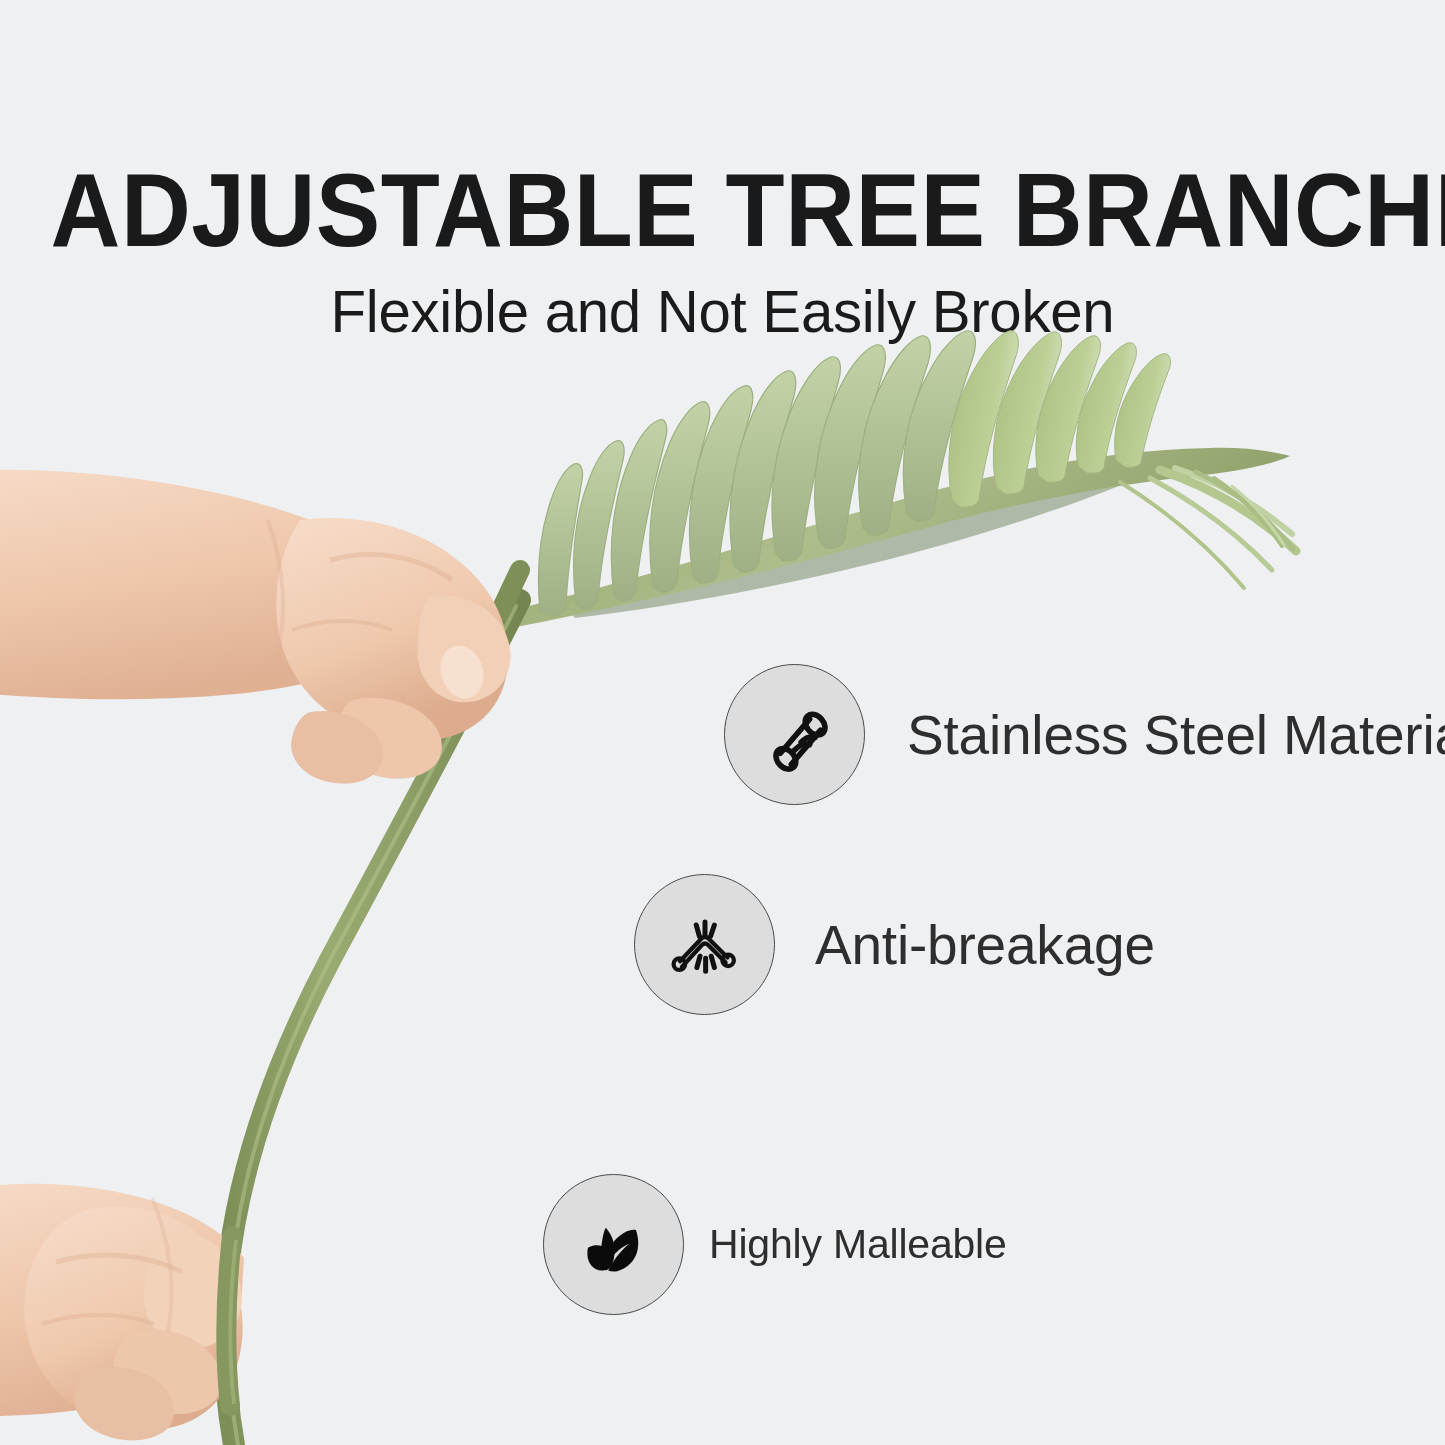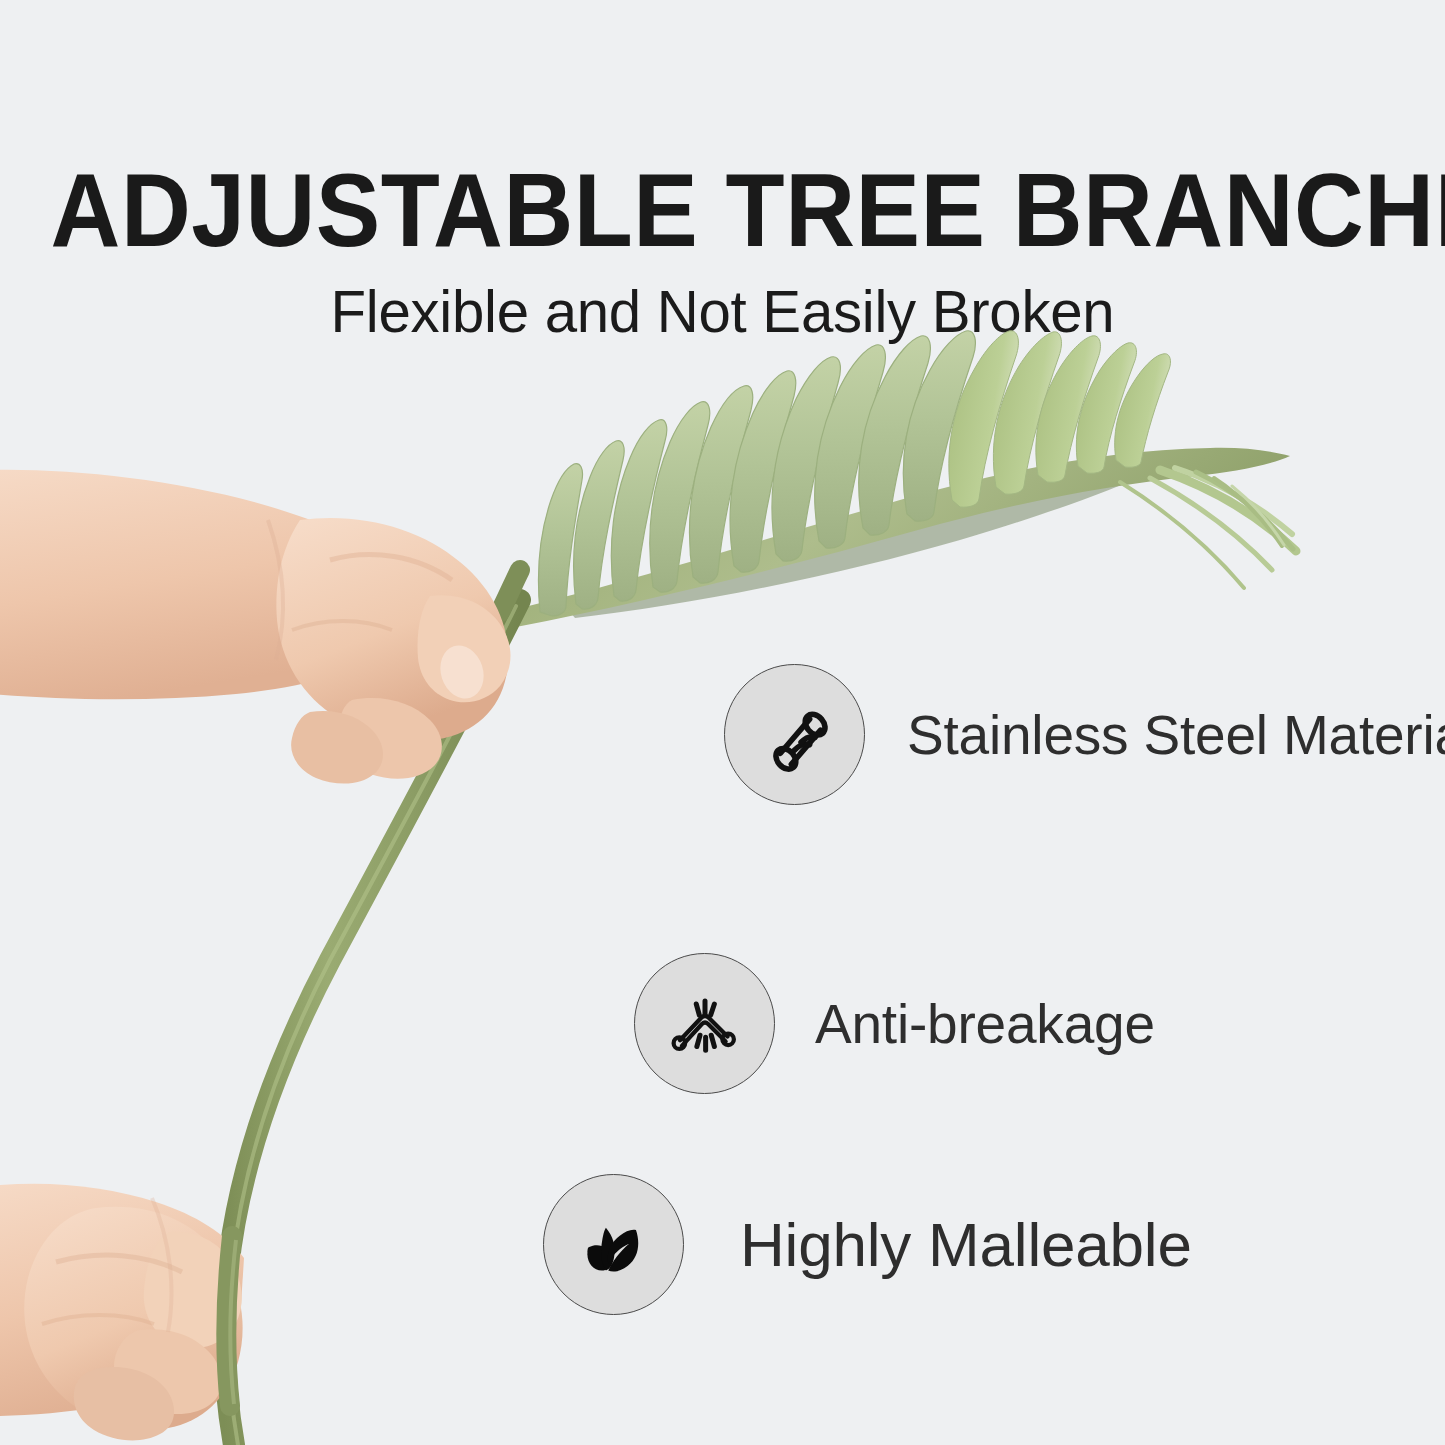--- a/index.html
+++ b/index.html
@@ -86,25 +86,25 @@
   .feature-label {
     color: #2e2e2e;
     font-weight: 400;
     white-space: nowrap;
     letter-spacing: -0.2px;
   }
 
   .row-0 { left: 724px; top: 664px; }
   .row-0 .feature-label { margin-left: 42px; font-size: 55px; }
 
-  .row-1 { left: 634px; top: 953px; }
+  .row-1 { left: 634px; top: 874px; }
   .row-1 .feature-label { margin-left: 40px; font-size: 55px; }
 
   .row-2 { left: 543px; top: 1174px; }
-  .row-2 .feature-label { margin-left: 56px; font-size: 62px; }
+  .row-2 .feature-label { margin-left: 25px; font-size: 41px; }
 </style>
 </head>
 <body>
 
 <div class="stage">
 
   <div class="headline">
     <div class="headline-title">ADJUSTABLE TREE BRANCHES</div>
     <div class="headline-sub">Flexible and Not Easily Broken</div>
   </div>

